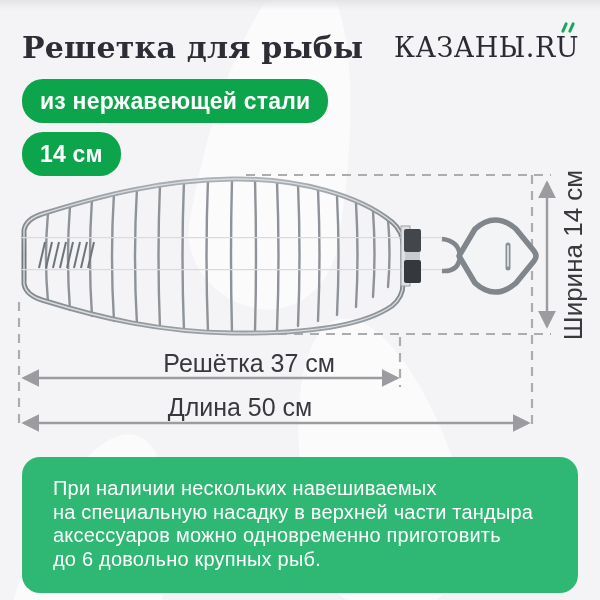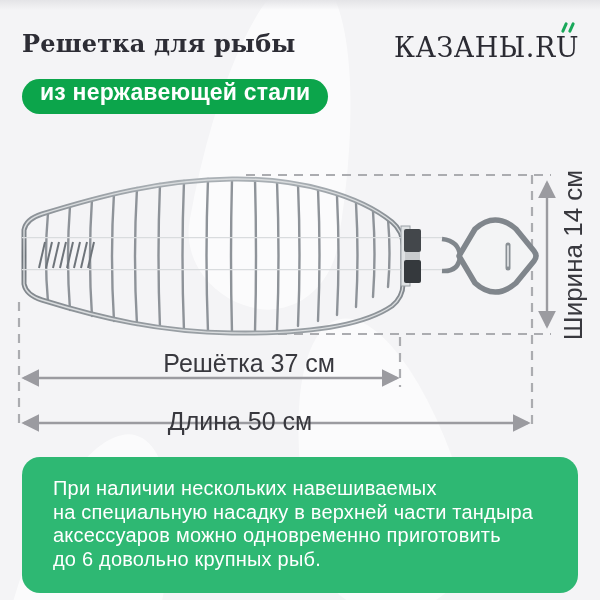--- a/index.html
+++ b/index.html
@@ -13,48 +13,48 @@
     background:linear-gradient(#e4e4e7,rgba(244,244,246,0));z-index:5;pointer-events:none;
   }
   .petal{position:absolute;background:rgba(255,255,255,.65);z-index:0;}
   .petal.p1{left:205px;top:-30px;width:150px;height:340px;border-radius:50% 50% 45% 55%/78% 78% 22% 22%;transform:rotate(10deg);}
   .petal.p2{left:295px;top:315px;width:160px;height:300px;border-radius:50%/75% 75% 25% 25%;transform:rotate(-14deg);}
   .petal.p3{left:25px;top:430px;width:145px;height:280px;border-radius:50%/70% 70% 30% 30%;transform:rotate(16deg);}
 
   .title{
     position:absolute;left:22px;top:30px;margin:0;z-index:2;
     font-family:"DejaVu Serif","Liberation Serif",serif;
-    font-weight:700;font-size:24px;line-height:1.2;color:#2d2d35;letter-spacing:.2px;
+    font-weight:700;font-size:30px;line-height:1.2;color:#2d2d35;letter-spacing:.2px;
   }
   .logo{
     position:absolute;right:21px;top:32px;z-index:2;
     font-family:"DejaVu Serif","Liberation Serif",serif;
     font-size:27px;color:#2b2b33;letter-spacing:.5px;
   }
   .logo-accent{position:absolute;right:23px;top:22px;width:16px;height:12px;z-index:3;}
   .logo-accent i{position:absolute;top:0;width:3px;height:11px;background:#19a85a;border-radius:2px;transform:rotate(24deg);}
   .logo-accent i.m1{left:2px;}
   .logo-accent i.m2{left:9px;}
 
   .badge{
     position:absolute;left:22px;z-index:2;color:#fff;background:#0ca54b;
     font-size:23px;font-weight:700;letter-spacing:.2px;
-    padding:0 18px 8px 18px;border-radius:21px;white-space:nowrap;
+    padding:9px 18px 8px 18px;border-radius:21px;white-space:nowrap;
   }
   .badge.material{top:79px;}
   .badge.size{top:132px;}
 
   .diagram{position:absolute;left:0;top:0;width:600px;height:600px;z-index:1;}
 
   .dim-label{
     position:absolute;z-index:2;color:#38383e;font-size:25px;line-height:1.1;
     text-align:center;white-space:nowrap;
   }
   .dim-grid{left:35px;top:350px;width:300px;text-align:right;}
-  .dim-length{left:90px;top:408px;width:300px;}
+  .dim-length{left:90px;top:394px;width:300px;}
   .dim-width{left:463px;top:241px;width:220px;height:28px;transform:rotate(-90deg);font-size:26px;}
 
   .info-panel{
     position:absolute;left:22px;top:457px;width:556px;z-index:2;
     background:#2eb873;border-radius:18px;box-sizing:border-box;
     padding:15px 26px 17px 26px;
   }
   .info-text{
     color:#fff;font-size:20px;line-height:1.18;letter-spacing:.2px;
     white-space:pre-line;margin:5px;
@@ -71,20 +71,21 @@
 
   <h1 class="title">Решетка для рыбы</h1>
 
   <div class="logo">КАЗАНЫ.RU</div>
   <div class="logo-accent">
       <i class="m1"></i>
       <i class="m2"></i>
     </div>
 
   <div class="badge material">из нержавеющей стали</div>
+  <div class="badge size">14 см</div>
 
   <svg class="diagram" viewBox="0 0 600 600" xmlns="http://www.w3.org/2000/svg">
     <defs>
       <marker id="arr" viewBox="0 0 10 10" refX="8.5" refY="5" markerWidth="7.5" markerHeight="7.5" orient="auto-start-reverse">
         <path d="M0 0 L10 5 L0 10 z" fill="#9b9ba0"></path>
       </marker>
       <linearGradient id="metal" x1="0" y1="0" x2="0" y2="1">
         <stop offset="0" stop-color="#aab0b5"></stop>
         <stop offset="0.5" stop-color="#6e747a"></stop>
         <stop offset="1" stop-color="#9aa0a5"></stop>

